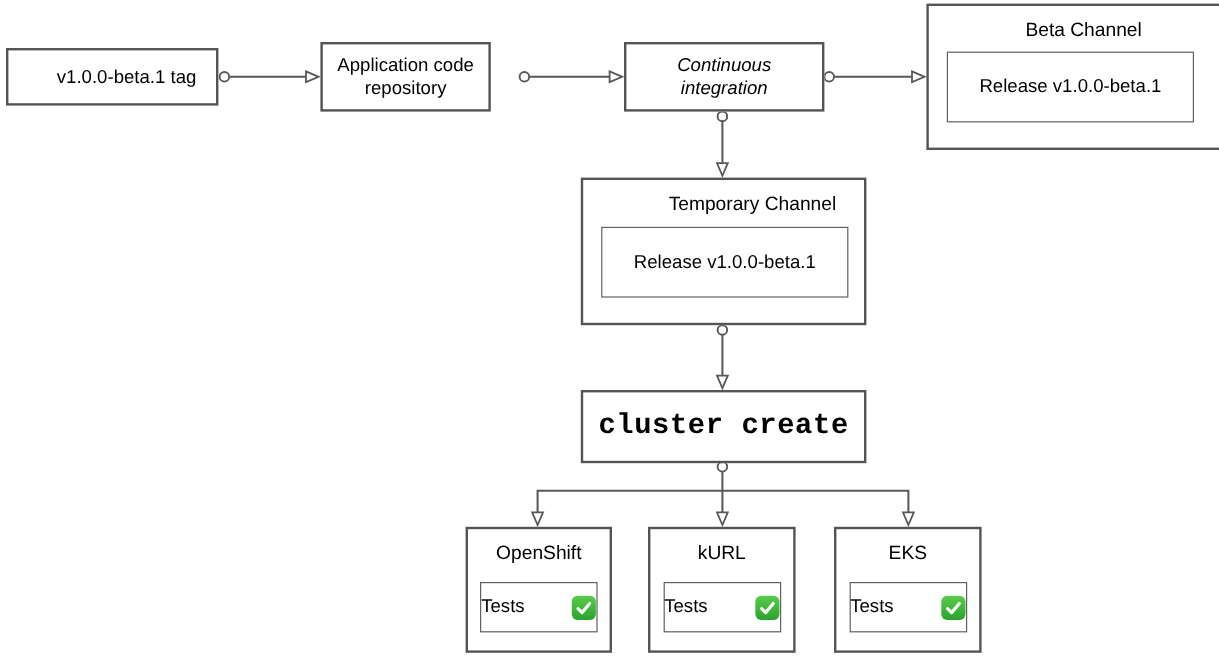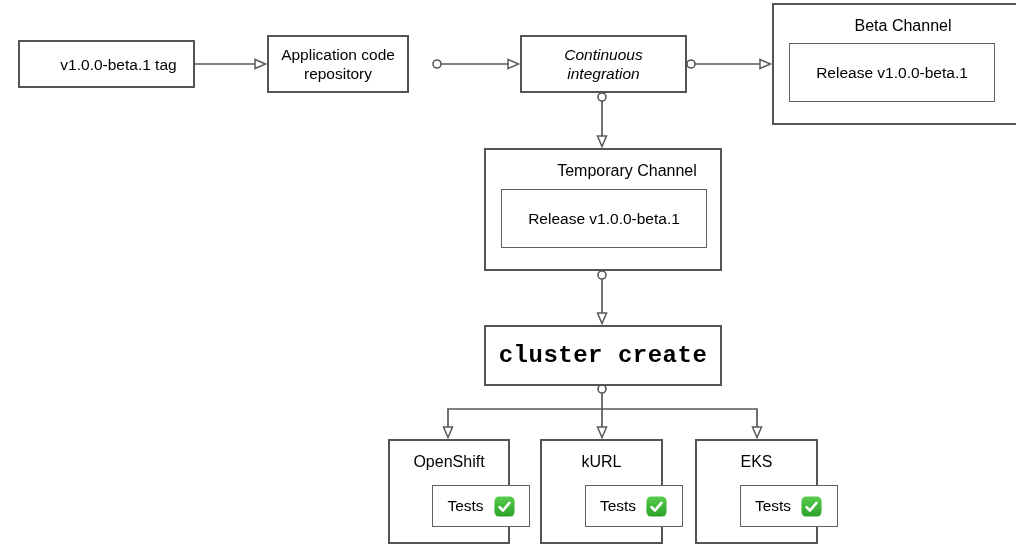--- a/index.html
+++ b/index.html
@@ -42,21 +42,21 @@
     font-size:15.5px;
   }
   .mono-node {
     font-family:"Liberation Mono", monospace;
     font-weight:700;
     font-size:24px;
     letter-spacing:0.5px;
   }
 
   
-  .n-tag  { left:18px;   top:40px; width:177px; height:48px;padding-left:30px; }
+  .n-tag  { left:5px;   top:40px; width:177px; height:48px;padding-left:30px; }
   .n-repo { left:267px; top:35px; width:142px; height:58px; }
   .n-ci   { left:520px; top:35px; width:167px; height:58px;font-style:italic; }
 
   
   .n-beta { left:772px; top:3px;  width:262px; height:122px; }
   .n-beta .inner-node { left:15px; top:38px; width:206px; height:59px; }
 
   
   .n-temp { left:484px; top:148px; width:238px; height:123px;padding-left:48px; }
   .n-temp .inner-node { left:15px; top:39px; width:206px; height:59px; }
@@ -65,21 +65,21 @@
   .n-cluster { left:484px; top:325px; width:238px; height:61px; }
 
   
   .cluster-box { top:439px; width:123px; height:105px; }
   .n-openshift { left:388px; width:122px; }
   .n-kurl { left:540px; }
   .n-eks  { left:695px; }
   .cluster-box .inner-node {
     left:50%; transform:translateX(-50%);
     top:44px; width:98px; height:42px;
-    display:flex; gap:10px; align-items:center; justify-content:center;margin-left:32px;
+    display:flex; gap:10px; align-items:center; justify-content:space-between;
   }
   .check-icon { width:21px; height:21px; display:block; }
 </style>
 </head>
 <body>
 
 <div class="canvas">
 
   <svg class="connectors" viewBox="0 0 1016 551" xmlns="http://www.w3.org/2000/svg">
     <defs>

